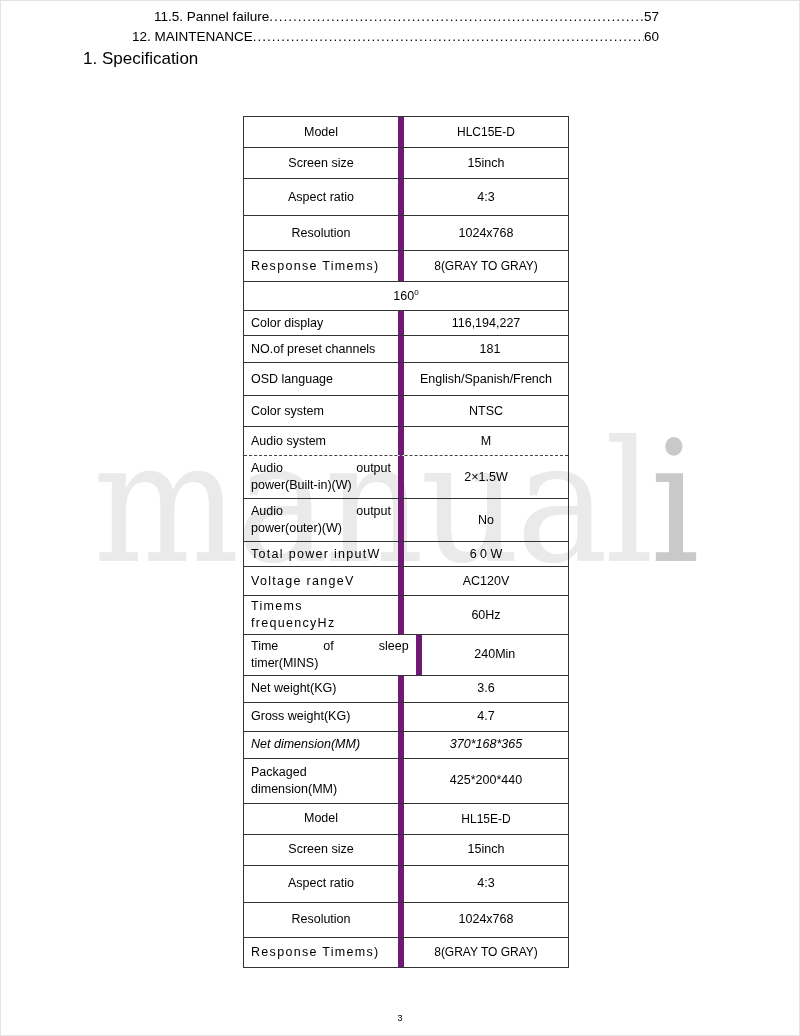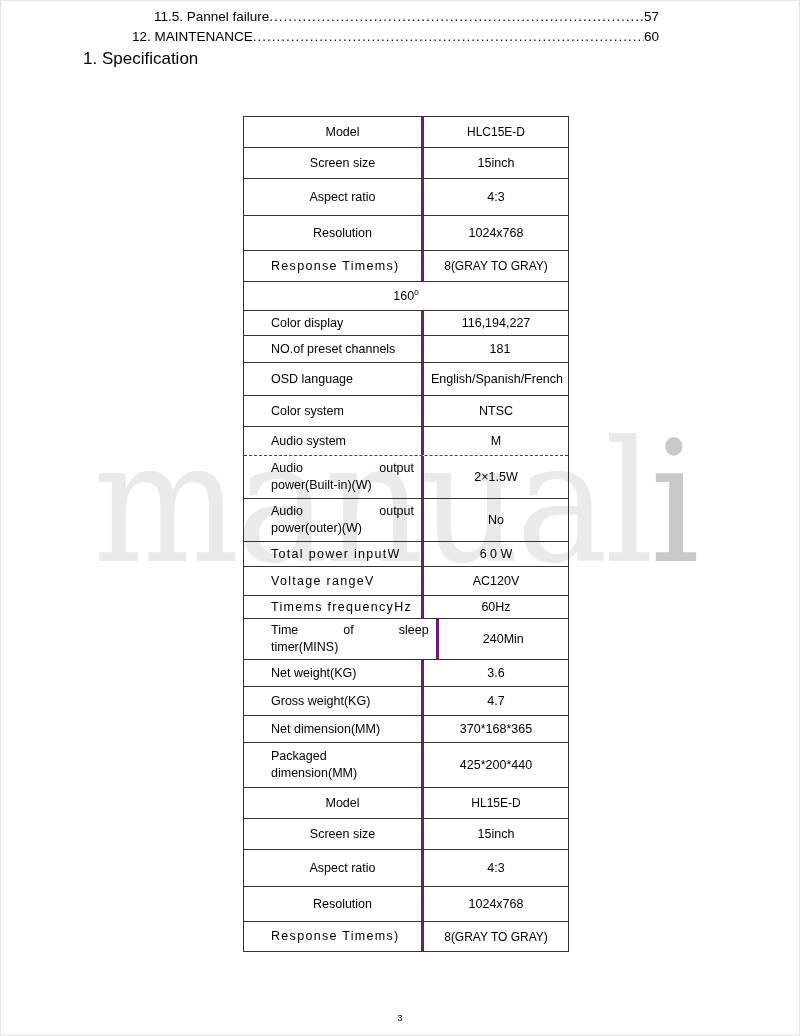--- a/index.html
+++ b/index.html
@@ -37,21 +37,21 @@
     width: 326px; margin: 47px 0 0 242px;
     border: 1px solid #333; background: transparent;
   }
   .trow { display: flex; border-bottom: 1px solid #333; align-items: stretch; }
   .trow:last-child { border-bottom: none; }
   .trow.dashed { border-bottom: 1px dashed #444; }
   .cell {
     display: flex; flex-direction: column; justify-content: center;
     padding: 2px 7px; font-size: 12.5px; line-height: 1.35; color: #000;
   }
-  .lab { flex: 0 0 160px; border-right: 3px solid #701a75; text-align: left; margin-left: 20px; }
+  .lab { flex: 0 0 160px; border-right: 6px solid #701a75; text-align: left; }
   .lab.center { text-align: center; }
   .lab.small { font-size: 11px; }
   .lab.spaced { letter-spacing: 1.3px; }
   .val { flex: 1 1 auto; text-align: center; align-items: center; }
   .val.small { font-size: 12px; }
   .val sup { font-size: 8px; line-height: 0; vertical-align: super; }
   .jline { display: flex; justify-content: space-between; gap: 45px; }
 
   .page-number { position: absolute; bottom: 12px; left: 0; width: 100%; text-align: center; font-size: 9px; color: #000; }
 </style>
@@ -233,21 +233,21 @@
         </div>
       </div>
       <div class="trow" style="min-height: 29px;">
         <div class="cell lab left">
           <div>Gross weight(KG)</div>
         </div>
         <div class="cell val">
           <span>4.7</span>
         </div>
       </div>
-      <div class="trow" style="min-height: 27px;">
+      <div class="trow" style="min-height: 27px; font-style: italic;">
         <div class="cell lab left">
           <div>Net dimension(MM)</div>
         </div>
         <div class="cell val">
           <span>370*168*365</span>
         </div>
       </div>
       <div class="trow" style="min-height: 45px;">
         <div class="cell lab left">
           <div>Packaged</div>

